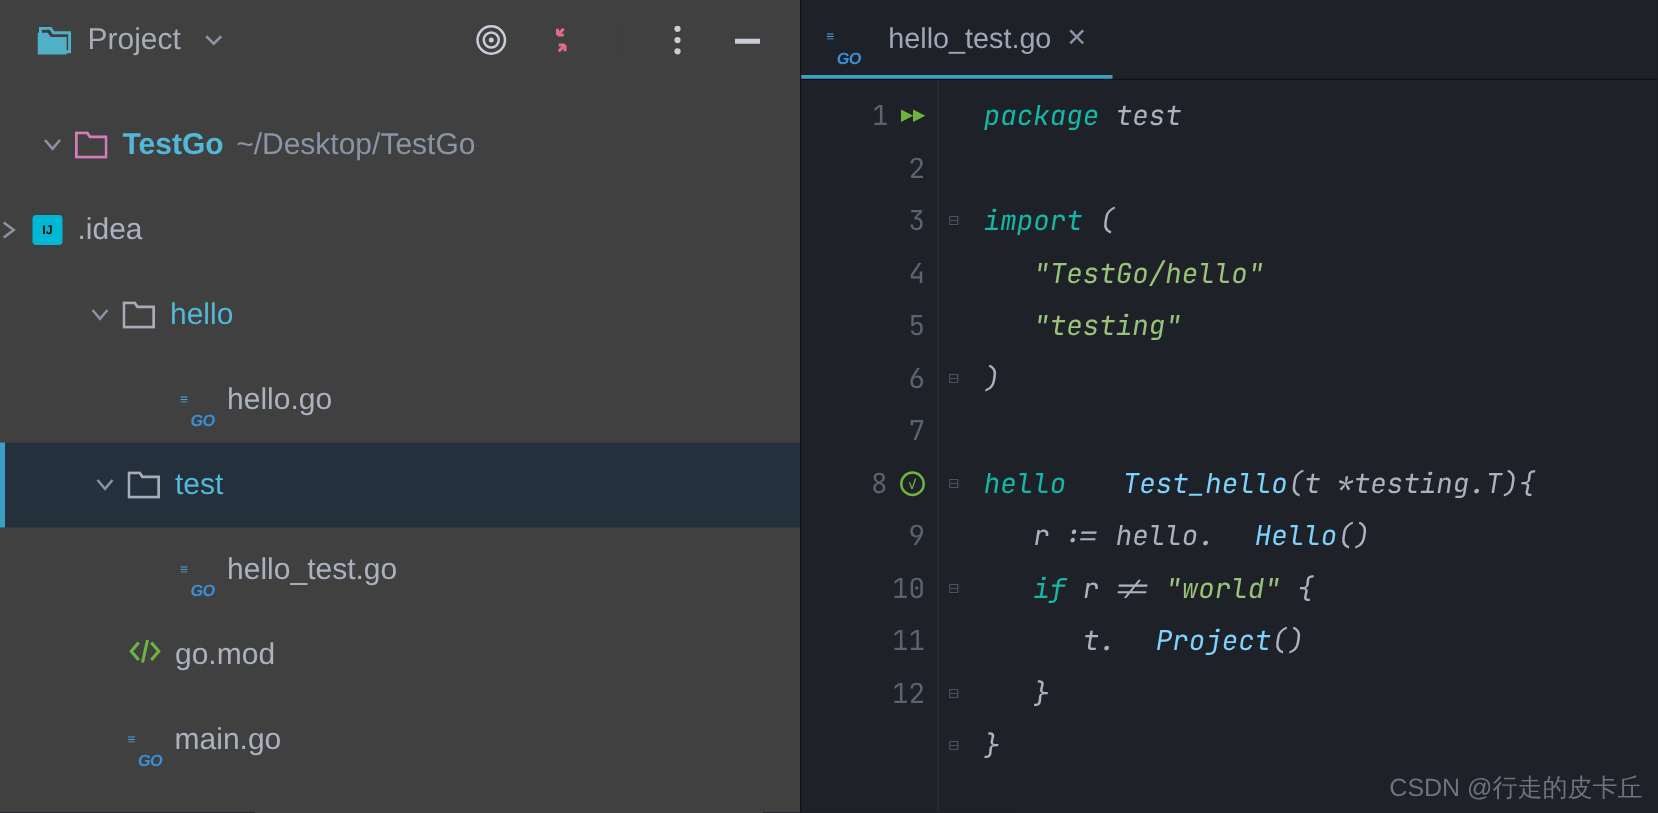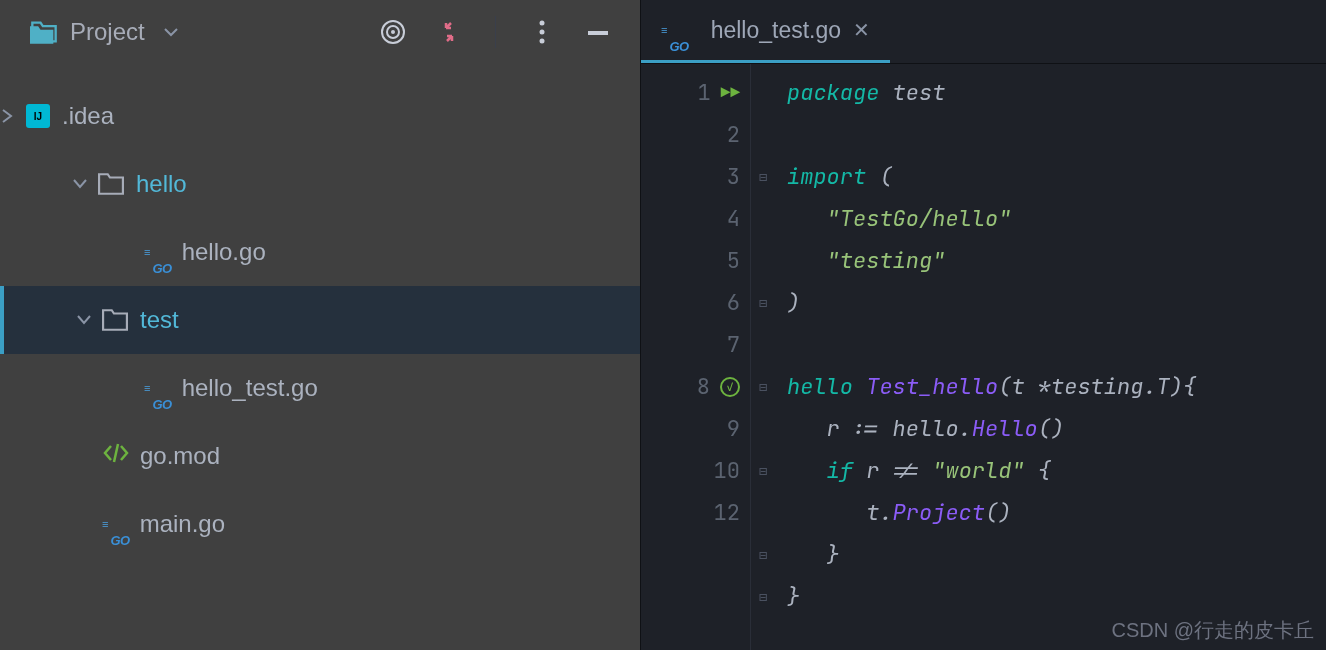--- a/index.html
+++ b/index.html
@@ -184,21 +184,21 @@
   padding-left: 12px;
   font-style: italic;
 }
 .code-line {
   height: 42px;
   white-space: pre;
 }
 .kw { color: #14b8a6; }
 .ident { color: #abb2bf; }
 .str { color: #98c379; }
-.func { color: #8b5cf6; }
+.func { color: #7dd3fc; margin-left: 32px; }
 .watermark {
   position: fixed;
   bottom: 6px;
   right: 12px;
   font-size: 20px;
   color: #6d7280;
 }
 </style>
 </head>
 <body>
@@ -236,20 +236,32 @@
         </svg>
     </div>
     <div class="toolbar-icon">
       <svg width="24" height="24" viewBox="0 0 24 24">
           <rect x="2" y="11" width="20" height="4" fill="#c8cdd8"></rect>
         </svg>
     </div>
   </div>
 
   <div class="tree">
+    <div class="tree-row" style="padding-left:34px">
+      <span class="tree-arrow">
+        <svg width="16" height="14" viewBox="0 0 16 14">
+            <path d="M2 3l6 7 6-7" fill="none" stroke="#8a94a6" stroke-width="2"></path>
+          </svg>
+      </span>
+      <svg class="folder-icon" viewBox="0 0 24 20">
+          <path d="M1 1h8l2 3h12v15H1z" fill="none" stroke="#d47db8" stroke-width="2"></path>
+        </svg>
+      <span style="color:#52b8d8;font-weight:600">TestGo</span>
+      <span style="color:#8a94a6;margin-left:10px">~/Desktop/TestGo</span>
+    </div>
     <div id="tree-items">
         <div class="tree-row" style="">
           <span class="tree-arrow">
             <svg width="14" height="16" viewBox="0 0 14 16">
               <path d="M3 2l8 6-8 6" fill="none" stroke="#8a94a6" stroke-width="2"></path>
             </svg>
           </span>
           <span class="idea-icon">IJ</span>
           <span>.idea</span>
         </div>
@@ -343,20 +355,23 @@
         </div>
         <div class="gutter-row">
           <span class="ln">8</span>
           <span class="check-icon">✓</span>
         </div>
         <div class="gutter-row">
           <span class="ln">9</span>
         </div>
         <div class="gutter-row">
           <span class="ln">10</span>
+        </div>
+        <div class="gutter-row">
+          <span class="ln">11</span>
         </div>
         <div class="gutter-row">
           <span class="ln">12</span>
         </div>
       </div>
     <div class="fold-col" id="folds">
         <div class="fold-row"></div>
         <div class="fold-row"></div>
         <div class="fold-row">⊟</div>
         <div class="fold-row"></div>

